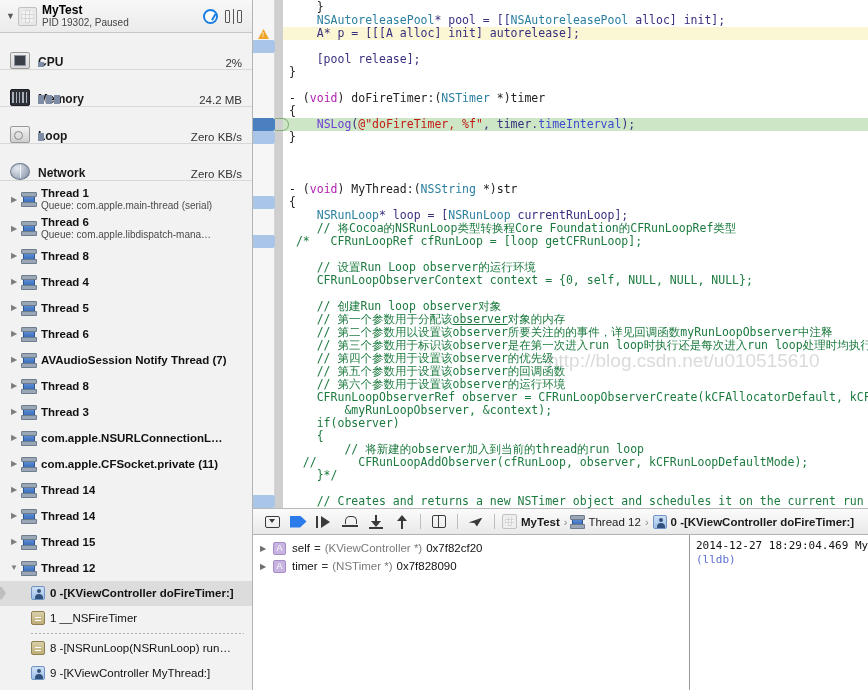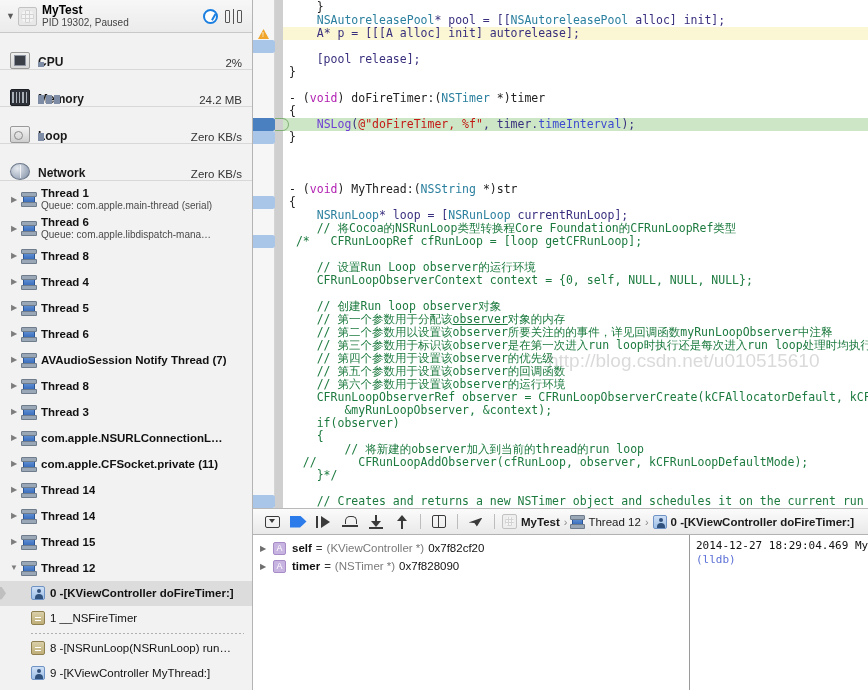--- a/index.html
+++ b/index.html
@@ -302,21 +302,21 @@
     border-right: 1px solid #9a9a9a; padding-top: 4px;
   }
   .var-row { display: flex; align-items: center; height: 18px; padding-left: 7px; font-size: 11.5px; }
   .var-tri { width: 13px; flex: none; color: #6e6e6e; font-size: 8px; }
   .var-badge {
     width: 13px; height: 13px; flex: none; margin-right: 6px;
     background: #c8b4e0; border: 1px solid #a88cc8; border-radius: 2px;
     color: #fff; font-size: 9px; line-height: 11px; text-align: center;
     font-family: "Liberation Sans", sans-serif;
   }
-  .var-name { font-weight: bold; color: #111; }
+  .var-name { font-weight: normal; color: #111; }
   .var-eq { color: #333; margin: 0 4px; }
   .var-type { color: #7a7a7a; }
   .var-val { color: #111; margin-left: 4px; }
 
   #console {
     flex: 1; background: #fff; overflow: hidden;
     font-family: "DejaVu Sans Mono","Liberation Mono", monospace;
     font-size: 11px; line-height: 14px;
     padding: 4px 4px 0 6px; white-space: pre;
   }

